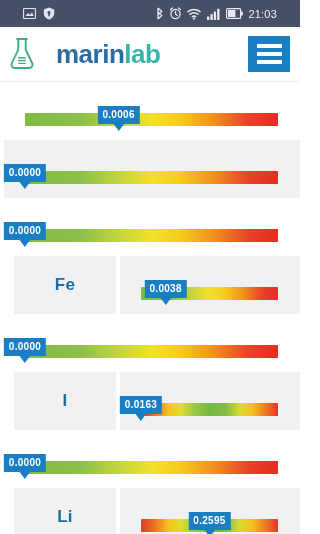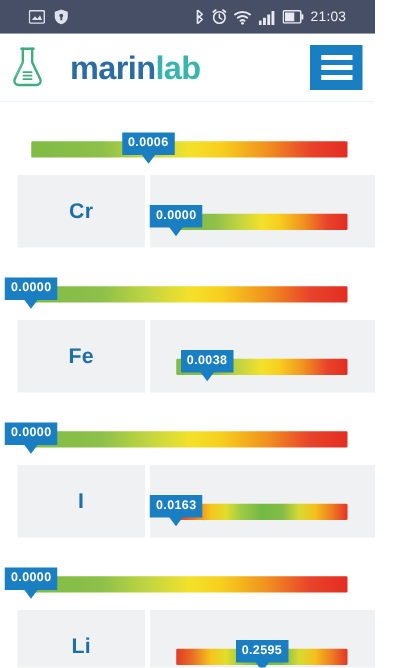--- a/index.html
+++ b/index.html
@@ -216,23 +216,20 @@
 </div>
 
 <div class="list" id="list">
     <div class="row">
       <div class="cell-chart">
         <div class="bar grad-asc"></div>
         <div class="tip" style="left: calc(37% + 5.09px);">0.0006</div>
       </div>
     </div>
     <div class="row alt">
-      <div class="cell-label">
-        <span class="sym">Cr</span>
-      </div>
       <div class="cell-chart">
         <div class="bar grad-asc"></div>
         <div class="tip" style="left: calc(0% + 21px);">0.0000</div>
       </div>
     </div>
     <div class="row">
       <div class="cell-chart">
         <div class="bar grad-asc"></div>
         <div class="tip" style="left: calc(0% + 21px);">0.0000</div>
       </div>

